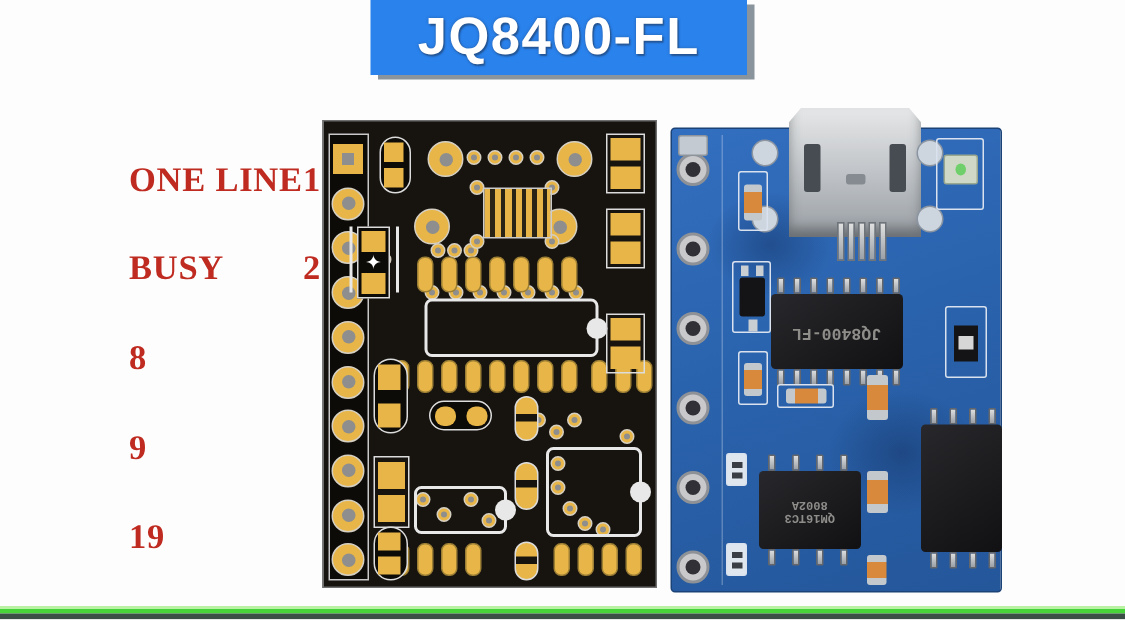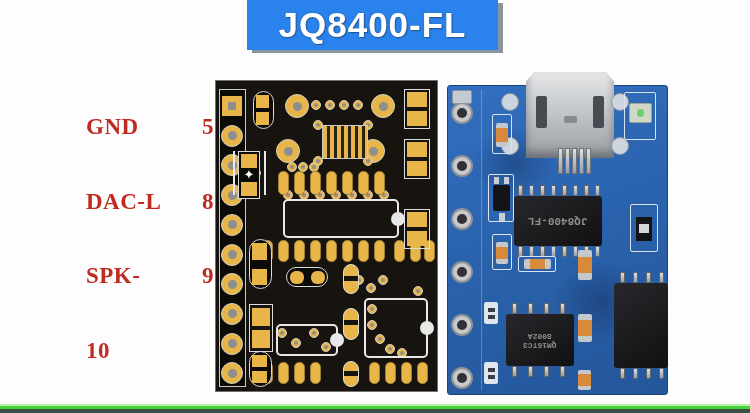--- a/index.html
+++ b/index.html
@@ -69,33 +69,35 @@
 <body>
 
 <div id="stage">
 
   <div id="banner" class="abs">
     <span class="t">JQ8400-FL</span>
   </div>
 
   <div id="pin-labels" class="abs">
       <div class="pin-row">
-        <span>GND</span>
-        <span class="num">5</span>
+        <span>ONE LINE</span>
+        <span class="num">1</span>
       </div>
       <div class="pin-row">
-        <span>DAC-L</span>
+        <span>BUSY</span>
+        <span class="num">2</span>
+      </div>
+      <div class="pin-row">
         <span class="num">8</span>
       </div>
       <div class="pin-row">
-        <span>SPK-</span>
         <span class="num">9</span>
       </div>
       <div class="pin-row">
-        <span class="num">10</span>
+        <span class="num">19</span>
       </div>
     </div>
 
   <div id="diagram" class="abs">
     <div class="abs strip"></div>
   <div class="abs sqpad" style="left: 6px; top: 15px; width: 20px; height: 20px;">
         <div class="abs hole" style="left: 6px; top: 6px; width: 8px; height: 8px; border-radius: 0px;"></div>
       </div>
       <div class="abs ringpad" style="left: 5px; top: 43.7px; width: 22px; height: 22px;">
         <div class="abs hole" style="left: 5.5px; top: 5.5px; width: 9px; height: 9px;"></div>

